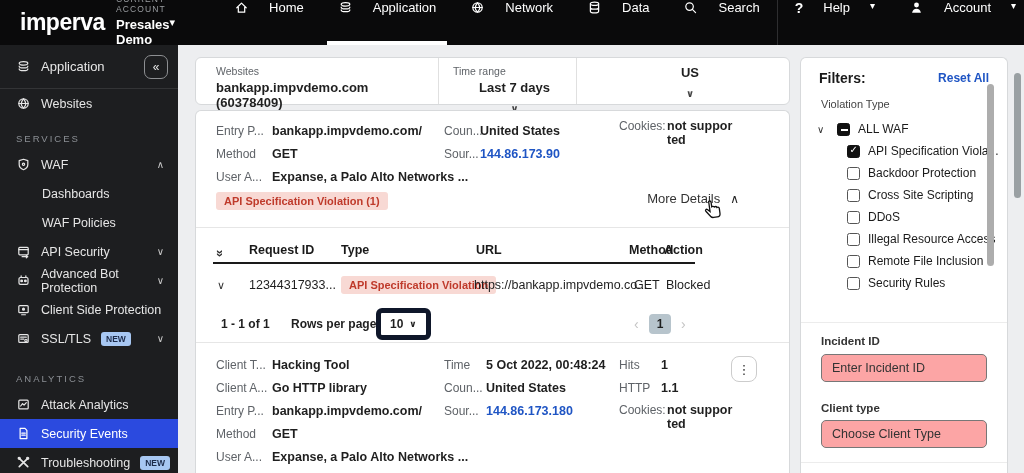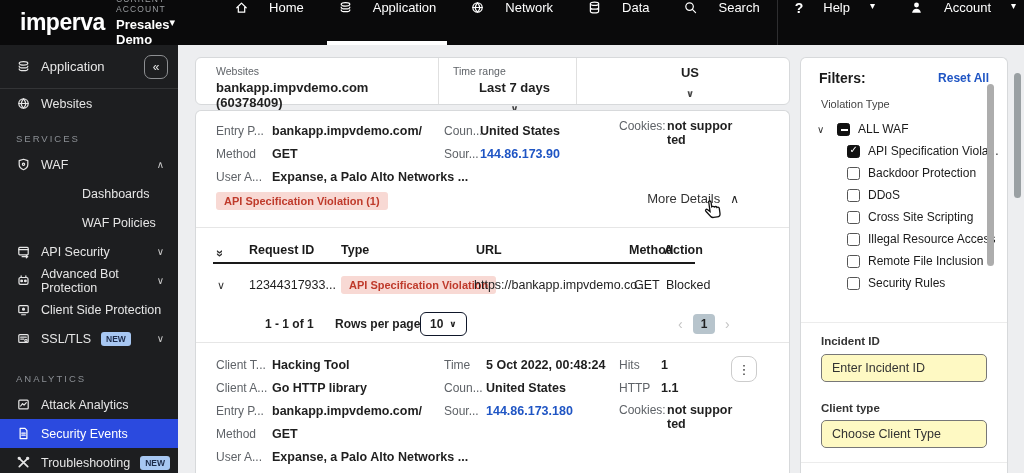--- a/index.html
+++ b/index.html
@@ -23,21 +23,21 @@
   .dd { font-size:10px; }
   .ic { width:15px; height:15px; stroke:currentColor; fill:none; stroke-width:1.3; stroke-linecap:round; stroke-linejoin:round; flex:none; }
   .ic.fill { fill:currentColor; stroke:none; }
 
   
   .sidebar { position:absolute; top:45px; left:0; width:178px; height:428px; background:#1d1e20; color:#e6e6e6; }
   .sb-header { height:44px; display:flex; align-items:center; gap:10px; padding:0 10px 0 16px; font-size:13px; border-bottom:1px solid #333436; }
   .collapse-btn { margin-left:auto; width:24px; height:24px; border:1px solid #8d8f92; border-radius:7px; display:flex; align-items:center; justify-content:center; font-size:12px; color:#e6e6e6; cursor:pointer; }
   .sb-item { height:29px; display:flex; align-items:center; gap:10px; padding:0 14px 0 16px; font-size:12.5px; cursor:pointer; }
   .sb-item .caret { margin-left:auto; font-size:10px; color:#c9c9c9; }
-  .sb-sub { height:29px; display:flex; align-items:center; padding-left:42px; font-size:12.5px; cursor:pointer;margin-left:40px; }
+  .sb-sub { height:29px; display:flex; align-items:center; padding-left:42px; font-size:12.5px; cursor:pointer; }
   .sb-section { height:32px; padding:8px 16px 0; display:flex; align-items:center; font-size:9.5px; letter-spacing:2px; color:#8b8f94; }
   .sb-section.tall { height:37px; padding-top:14px; }
   .sb-item.active { background:#2b4adf; color:#fff; }
   .badge-new { background:#a7c7f2; color:#1c2b4a; font-size:8.5px; font-weight:bold; padding:2px 5px; border-radius:3px; }
 
   
   .filterbar { position:absolute; left:195px; top:57px; width:595px; height:48px; background:#fff; border:1px solid #d7d9db; border-radius:6px; display:flex; }
   .fb-sec { padding:7px 0 0 14px; }
   .fb-sec.s1 { width:242px; padding-left:20px; }
   .fb-sec.s2 { width:138px; border-left:1px solid #e0e0e0; }
@@ -66,24 +66,24 @@
   .hr { border-top:1px solid #e6e6e6; }
   .hr.m14 { margin-top:14px; }
 
   .table { margin:10px 0 0 17px; width:482px; }
   .thead { position:relative; height:26px; border-bottom:2px solid #1a1a1a; font-size:12.5px; font-weight:bold; color:#1a1a1a; }
   .thead span, .trow > * { position:absolute; top:50%; transform:translateY(-50%); }
   .trow { position:relative; height:42px; font-size:12.5px; color:#1f1f1f; }
   .exp-ic { font-size:13px; color:#333; display:inline-block; }
   .rot { transform:rotate(-90deg) !important; top:8px !important; }
 
-  .pag { position:relative; height:36px; font-size:12px; color:#1f1f1f;margin-left:44px; }
+  .pag { position:relative; height:36px; font-size:12px; color:#1f1f1f; }
   .pag > * { position:absolute; top:50%; transform:translateY(-50%); }
   .pag .bold { font-weight:600; }
-  .rpp-box { border:1px solid #0f172a; border-radius:6px; padding:4px 9px; font-weight:600; display:flex; gap:6px; align-items:center; cursor:pointer; }
+  .rpp-box { border:5px solid #0f172a; border-radius:6px; padding:4px 9px; font-weight:600; display:flex; gap:6px; align-items:center; cursor:pointer; }
   .pg-arrow { color:#c4c4c4; font-size:14px; cursor:pointer; }
   .pg-num { background:#b7c4cc; border-radius:4px; width:22px; height:20px; display:flex; align-items:center; justify-content:center; font-weight:600; cursor:pointer; }
 
   .ev2 { padding-top:10px; height:128px; }
   .ev2 .fcol { top:10px; }
   .kebab { position:absolute; top:245px; left:535px; width:26px; height:26px; border:1px solid #ccc; border-radius:8px; display:flex; align-items:center; justify-content:center; font-size:13px; color:#333; cursor:pointer; }
 
   
   .fpanel { position:absolute; left:800px; top:57px; width:208px; height:416px; background:#fff; border:1px solid #d7d9db; border-bottom:none; border-radius:6px 6px 0 0; }
   .fp-head { position:absolute; top:12px; left:18px; right:18px; display:flex; justify-content:space-between; align-items:center; }
@@ -92,21 +92,21 @@
   .fp-group { position:absolute; top:40px; left:20px; font-size:11px; color:#444; }
   .tree { position:absolute; top:60px; left:0; right:0; }
   .trow2 { height:22px; display:flex; align-items:center; gap:8px; font-size:12px; color:#1a1a1a; padding-left:16px; cursor:pointer; }
   .trow2 .tcaret { font-size:10px; color:#333; width:12px; }
   .trow2.child { padding-left:46px; }
   .cb { width:13px; height:13px; border:1.5px solid #555; border-radius:2.5px; background:#fff; position:relative; flex:none; }
   .cb.cb-checked, .cb.cb-indeterminate { background:#111; border-color:#111; }
   .cb.cb-checked::after { content:"✓"; position:absolute; color:#fff; font-size:10px; left:1.5px; top:-1.5px; }
   .cb.cb-indeterminate::after { content:""; position:absolute; left:2.5px; top:5px; width:7px; height:2px; background:#fff; }
   .fp-field-label { position:absolute; left:20px; font-size:11.5px; font-weight:600; color:#333; }
-  .fp-input { position:absolute; left:20px; width:166px; height:28px; border:1px solid #777; border-radius:5px; background:#fef9c3; font-size:12.5px; color:#333; padding:0 10px; font-family:inherit; }
+  .fp-input { position:absolute; left:20px; width:166px; height:28px; border:1px solid #777; border-radius:5px; background:#fca5a5; font-size:12.5px; color:#333; padding:0 10px; font-family:inherit; }
   .fp-input::placeholder { color:#333; opacity:1; }
   .fp-div { position:absolute; left:0; right:0; border-top:1px solid #ececec; }
   .fp-scroll { position:absolute; right:13px; top:26px; width:7px; height:182px; background:#adadad; border-radius:4px; }
   .page-scroll { position:absolute; left:1014px; top:73px; width:7px; height:125px; background:#9aa0a3; border-radius:4px; }
 </style>
 </head>
 <body>
 
 <div class="screen">
 
@@ -437,25 +437,25 @@
       <div class="trow2 child">
         <span class="cb cb-checked"></span>
         <span>API Specification Viola...</span>
       </div>
       <div class="trow2 child">
         <span class="cb cb-unchecked"></span>
         <span>Backdoor Protection</span>
       </div>
       <div class="trow2 child">
         <span class="cb cb-unchecked"></span>
+        <span>Cross Site Scripting</span>
+      </div>
+      <div class="trow2 child">
+        <span class="cb cb-unchecked"></span>
         <span>DDoS</span>
-      </div>
-      <div class="trow2 child">
-        <span class="cb cb-unchecked"></span>
-        <span>Cross Site Scripting</span>
       </div>
       <div class="trow2 child">
         <span class="cb cb-unchecked"></span>
         <span>Illegal Resource Access</span>
       </div>
       <div class="trow2 child">
         <span class="cb cb-unchecked"></span>
         <span>Remote File Inclusion</span>
       </div>
       <div class="trow2 child">

